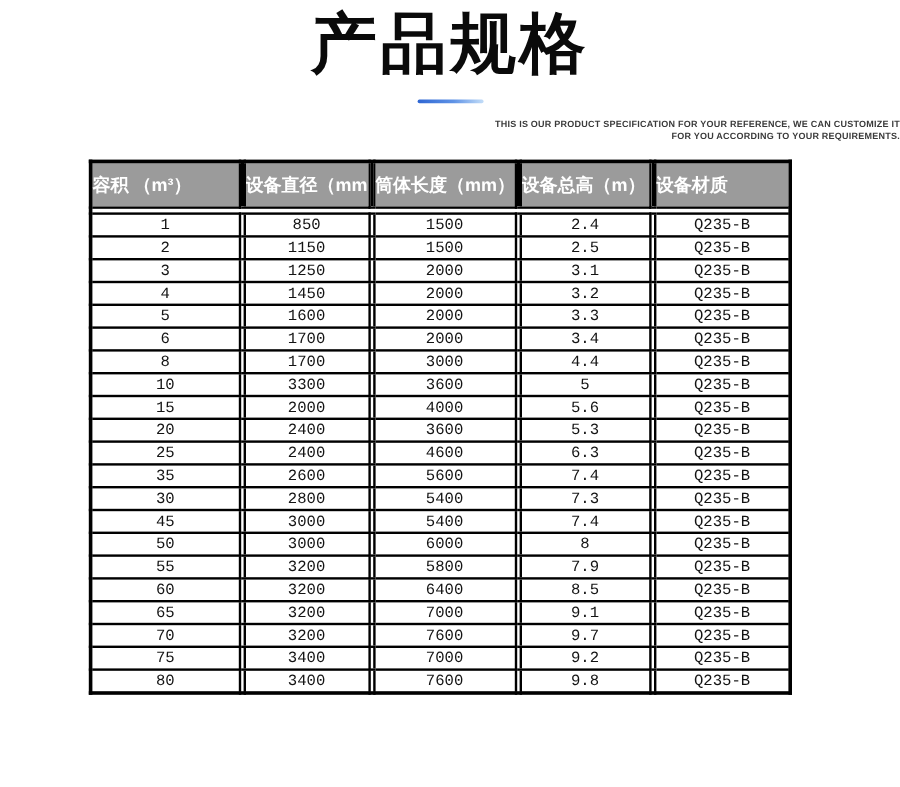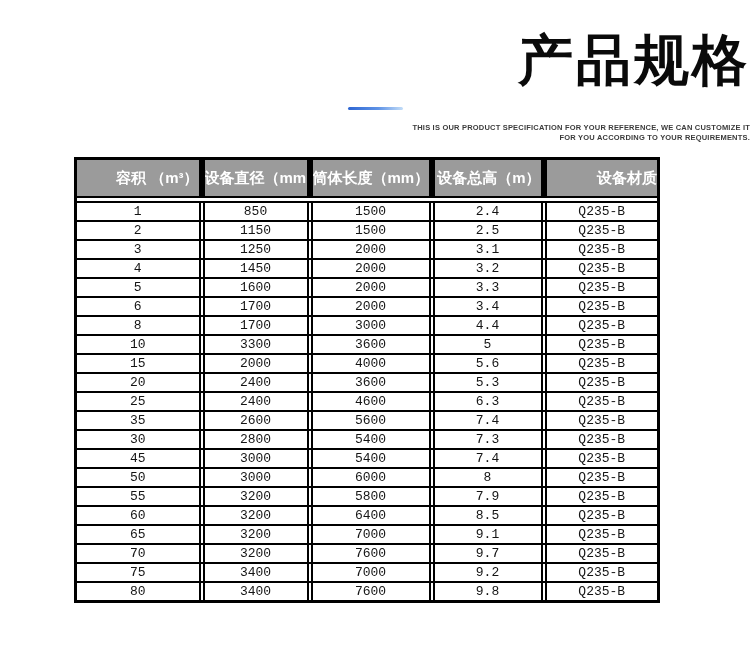--- a/index.html
+++ b/index.html
@@ -10,22 +10,22 @@
   }
   .page {
     position: relative;
     width: 750px;
     height: 656px;
     background: #ffffff;
     overflow: hidden;
   }
   .title {
     margin: 0;
-    padding-top: 24px;
-    text-align: right;
+    padding-top: 0;
+    text-align: center;
     font-size: 55px;
     line-height: 72px;
     font-weight: 900;
     letter-spacing: 3px;
     color: #0a0a0a;
     font-family: "Liberation Sans", sans-serif;
   }
   .accent-line {
     width: 55px;
     height: 3px;
@@ -54,21 +54,21 @@
     overflow: hidden;
     white-space: nowrap;
   }
   .hcell {
     background: #9b9b9b;
     border: 2px solid #000;
     color: #ffffff;
     font-weight: bold;
     font-size: 15px;
     height: 36px;
-    text-align: right;
+    text-align: left;
     font-family: "Liberation Sans", sans-serif;
   }
   .hgap {
     background: #000000;
     border-top: 2px solid #000;
     border-bottom: 2px solid #000;
   }
   .bcell {
     background: #ffffff;
     border: 2px solid #000;

